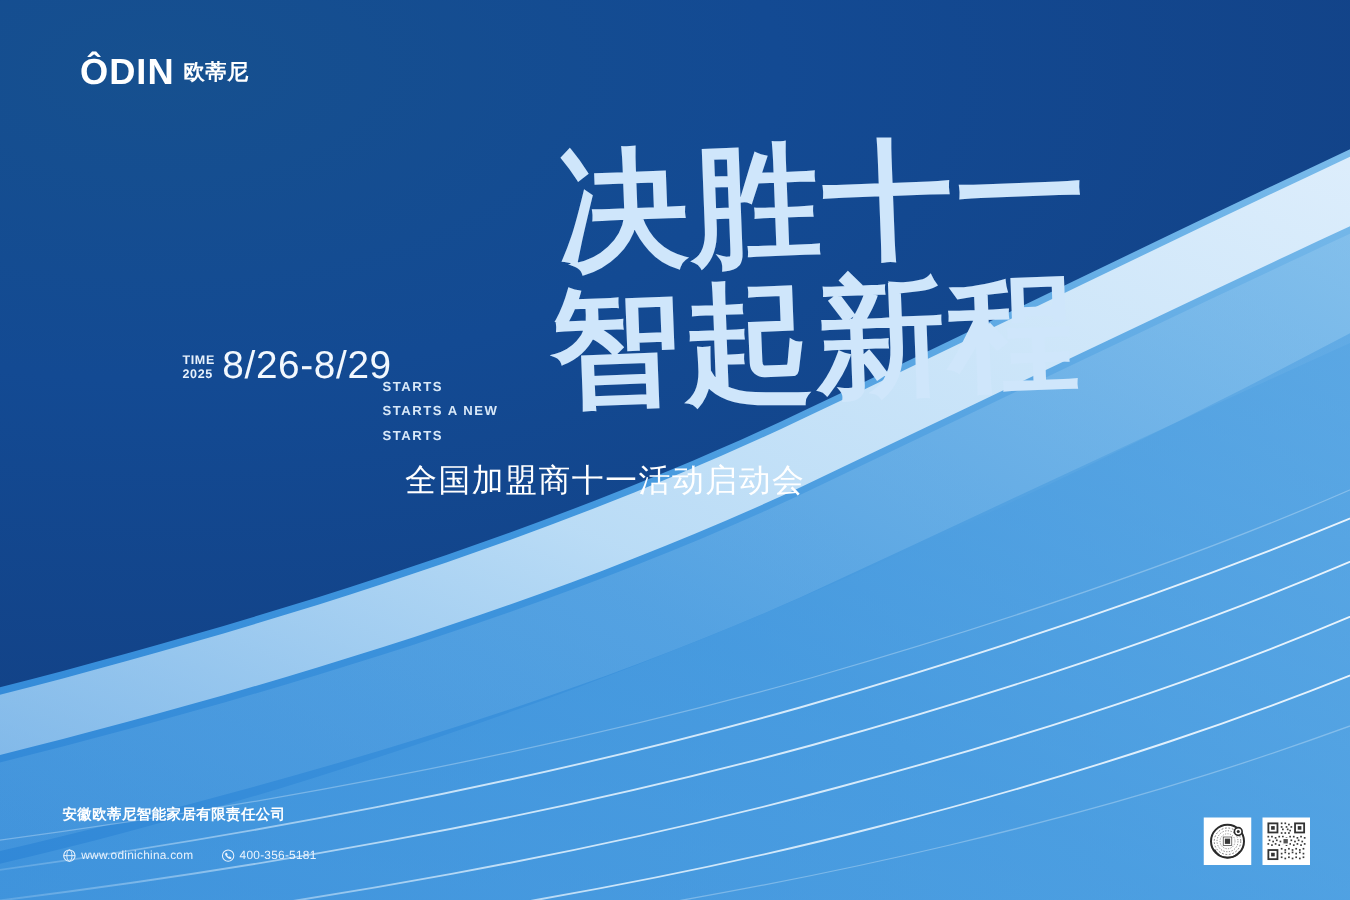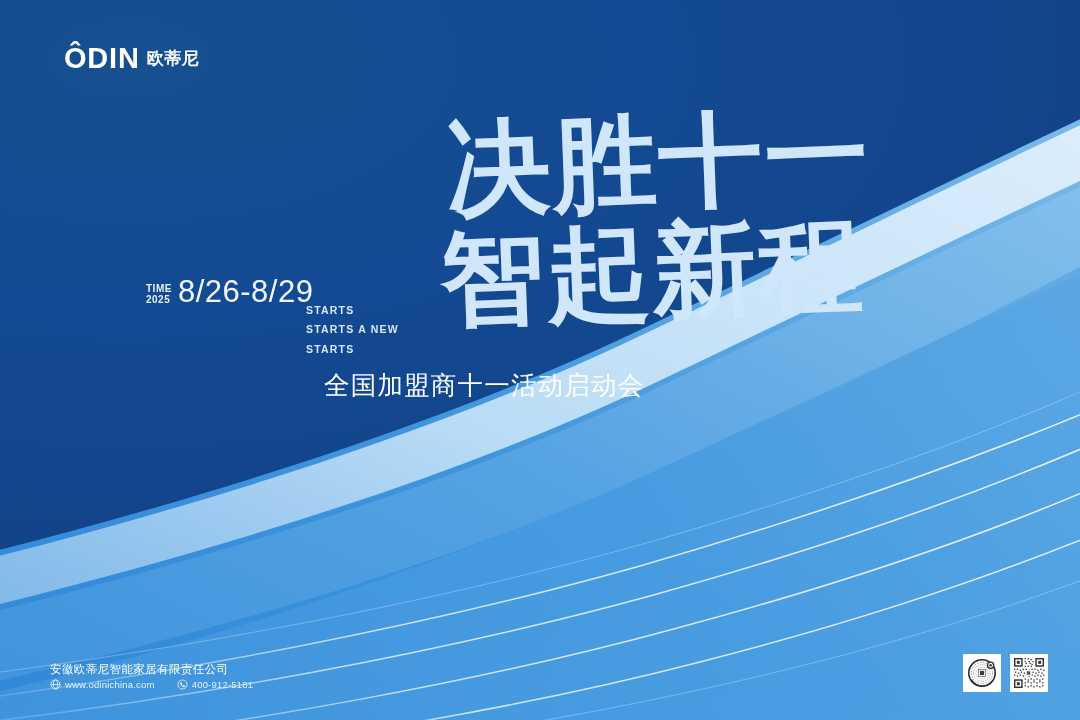--- a/index.html
+++ b/index.html
@@ -96,23 +96,23 @@
     margin-left:21px;
   }
 
   
   .footer{
     position:absolute;left:50px;bottom:30px;
     color:#ffffff;
   }
   .footer-company{
     font-family:"DejaVu Sans",sans-serif;
-    font-size:11.5px;font-weight:400;
+    font-size:11.5px;font-weight:700;
     letter-spacing:.4px;
-    margin-bottom:2px;
+    margin-bottom:20px;
     color:#ffffff;
   }
   .footer-contacts{
     display:flex;align-items:flex-start;gap:22px;
     font-size:9.5px;
     color:#eaf3fd;
     letter-spacing:.2px;
   }
   .contact{display:flex;align-items:center;gap:4px;}
   .ficon{display:inline-block;width:11px;height:11px;flex:none;}
@@ -231,21 +231,21 @@
         </span>
         <span>www.odinichina.com</span>
       </span>
       <span class="contact">
         <span class="ficon">
           <svg viewBox="0 0 16 16" aria-hidden="true">
             <circle cx="8" cy="8" r="6.6" fill="none" stroke="#eaf3fd" stroke-width="1.2"></circle>
             <path d="M5.2 4.9c.5-.5 1.2-.3 1.5.2l.6 1c.2.4.1.8-.2 1.1l-.3.3c.5 1 1.2 1.7 2.2 2.2l.3-.3c.3-.3.7-.4 1.1-.2l1 .6c.5.3.7 1 .2 1.5-1 1-2.3.6-3.6-.3-1.2-.8-2.3-1.9-3-3.1-.7-1.2-.8-2.3.2-3z" fill="#eaf3fd"></path>
           </svg>
         </span>
-        <span>400-912-5181</span>
+        <span>400-356-5181</span>
       </span>
     </div>
   </div>
 
   <div class="qr-row">
     <span class="qr">
       <svg viewBox="0 0 32 32" aria-hidden="true">
         <rect width="32" height="32" fill="#ffffff"></rect>
         <circle cx="16" cy="16" r="13.2" fill="none" stroke="#2b2b2b" stroke-width="1.6"></circle>
         <circle cx="16" cy="16" r="10.6" fill="none" stroke="#6a6a6a" stroke-width="0.7" stroke-dasharray="1.4 1.4"></circle>

